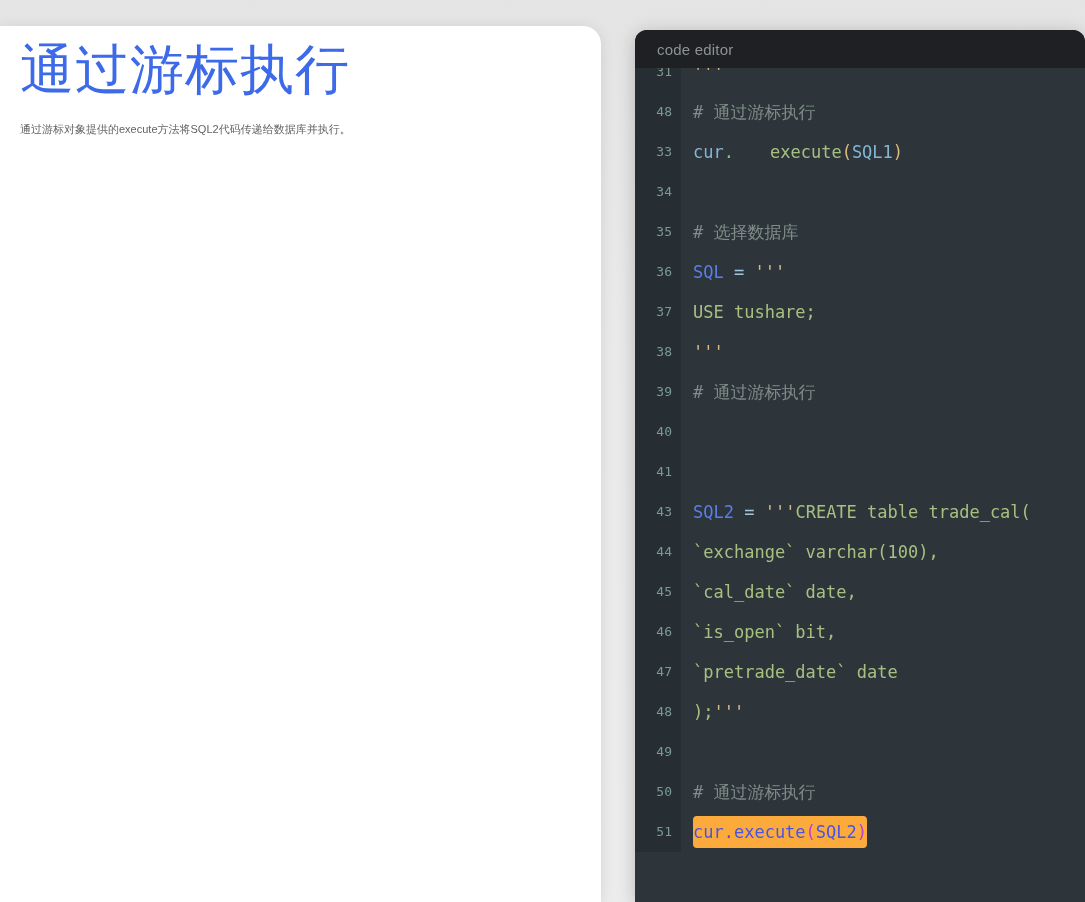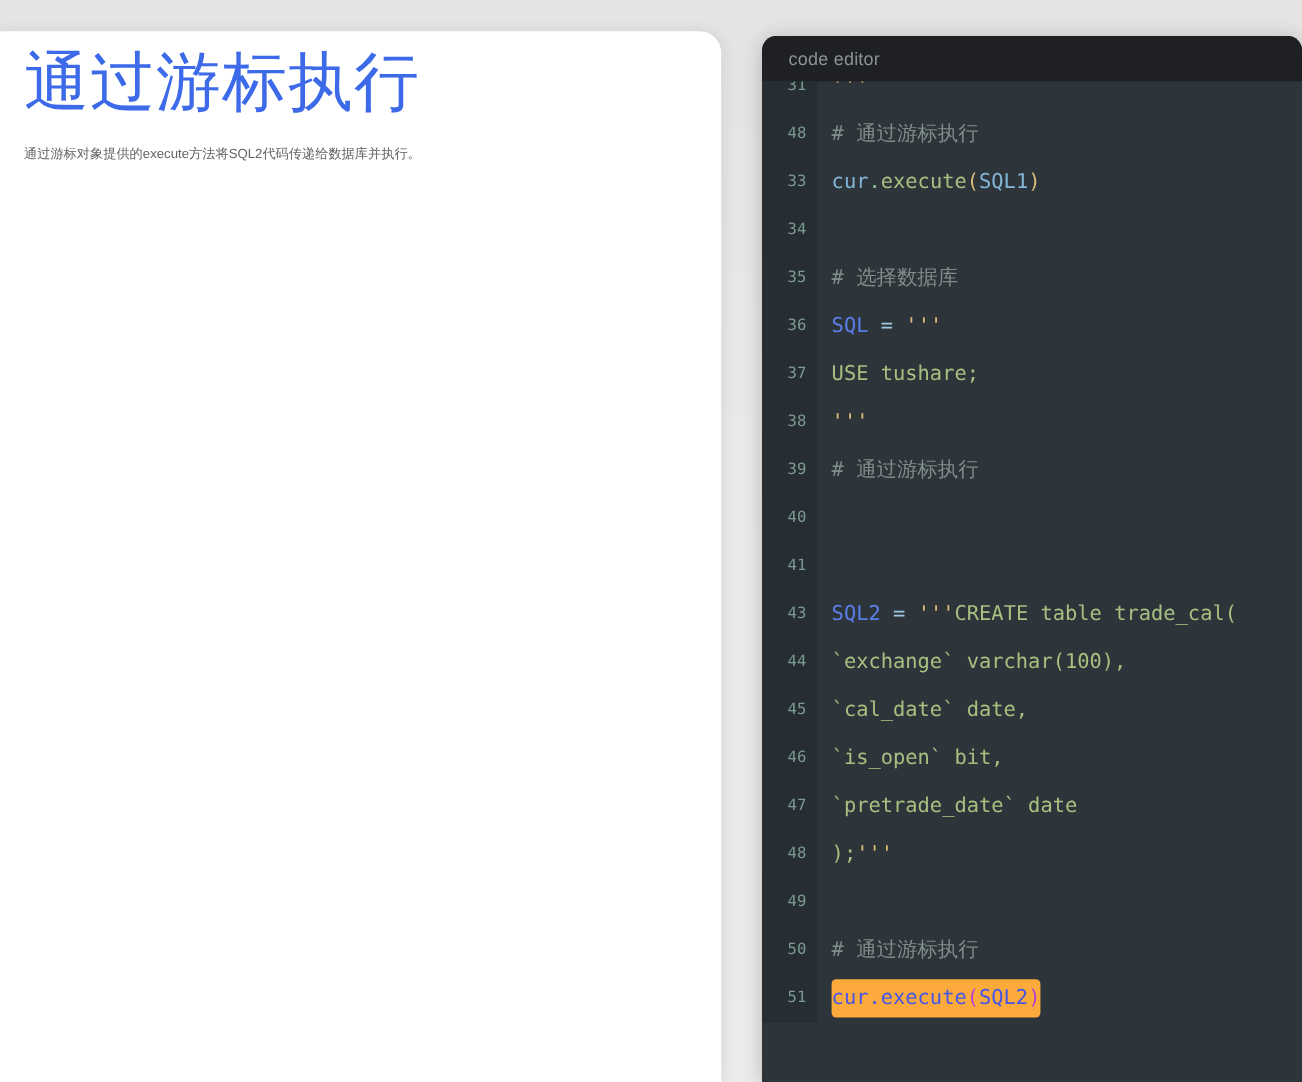--- a/index.html
+++ b/index.html
@@ -139,21 +139,21 @@
     box-sizing: border-box;
     overflow: visible;
   }
 
   
   .t-comment { color: #7f8c88; }
   .t-str     { color: #a7c080; }
   .t-quote   { color: #dbbc7f; }
   .t-var     { color: #5a7fe8; }
   .t-var2    { color: #83b6d6; }
-  .t-fn      { color: #a7c080; }
+  .t-fn      { color: #a7c080; margin-left: 36px; }
   .t-punc    { color: #d3c6aa; }
   .t-paren   { color: #dbbc7f; }
   .t-op      { color: #9fc6e0; }
   .t-dot     { color: #83c092; }
 
   .hl-chip {
     background: #fdaa3c;
     color: #4455e8;
     border-radius: 4px;
     padding: 3px 0;

